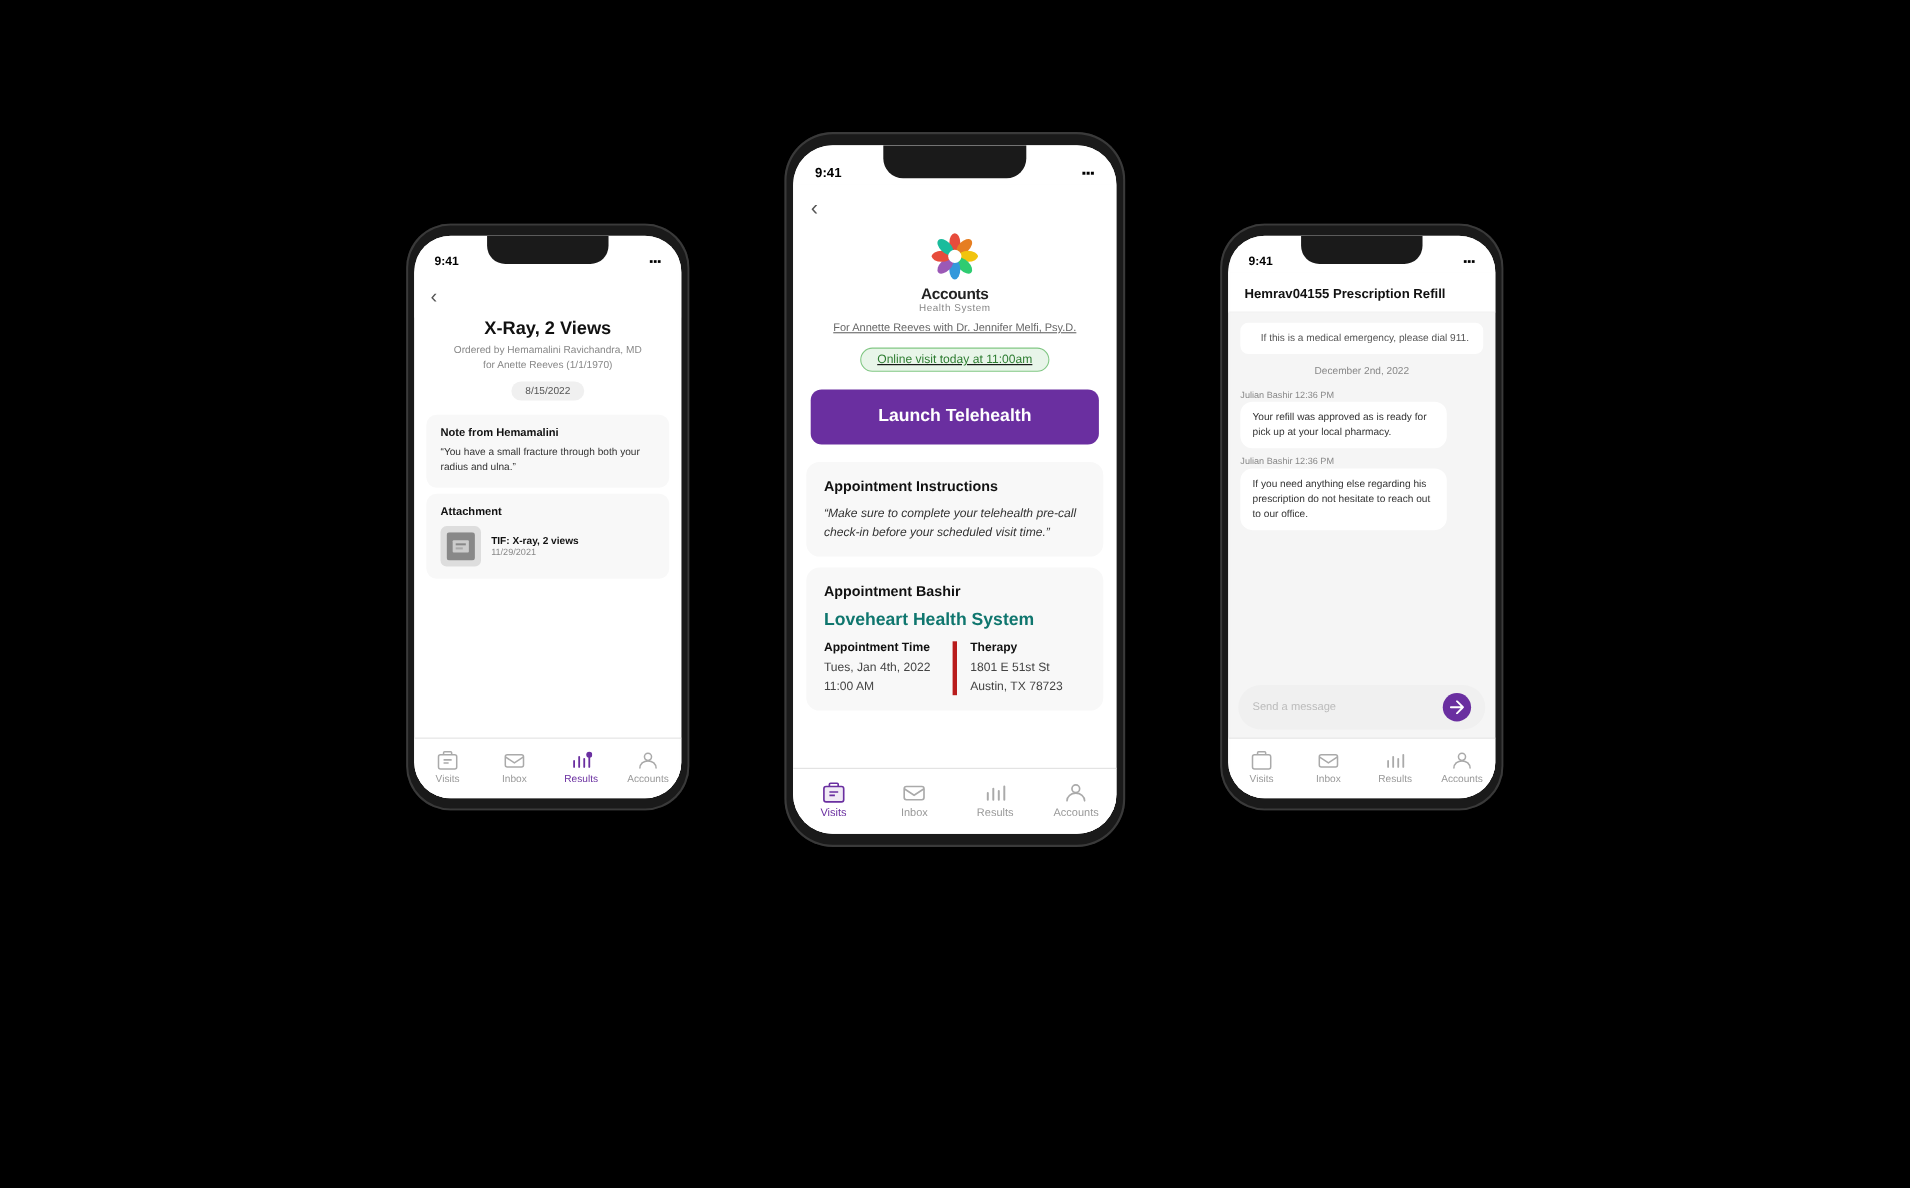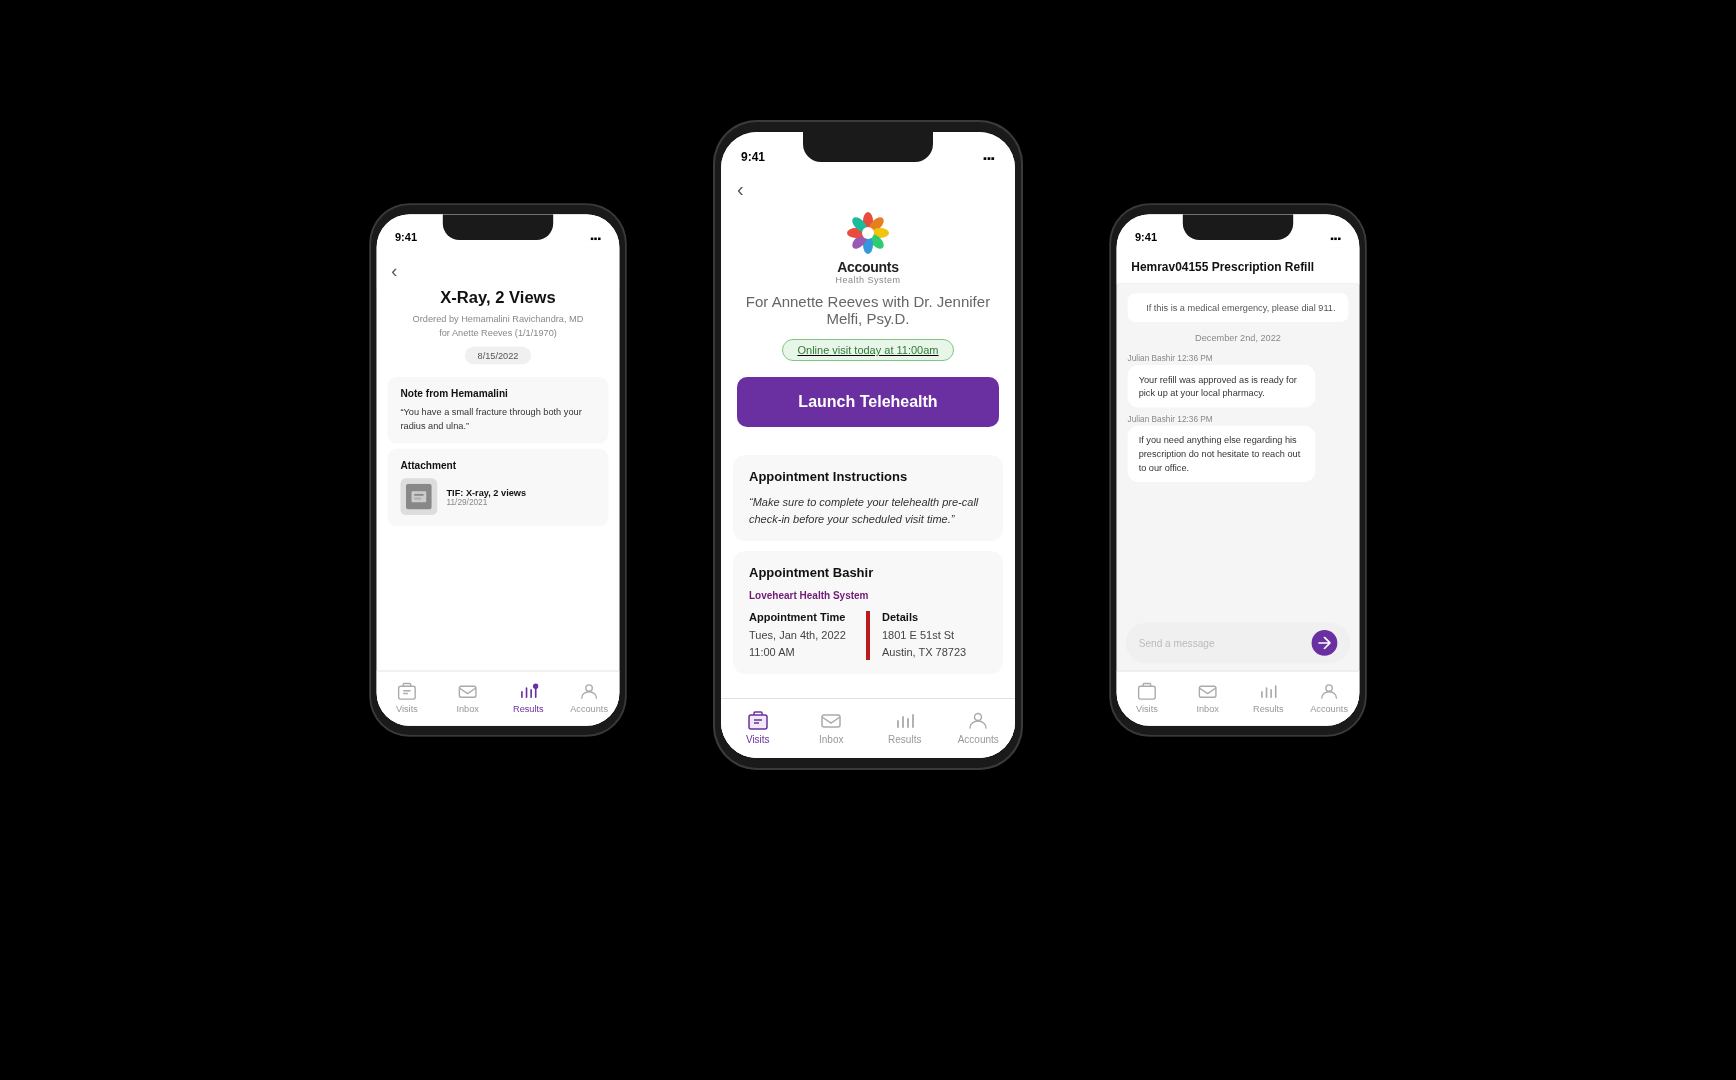--- a/index.html
+++ b/index.html
@@ -197,24 +197,25 @@
 
     .therapy-title {
       font-size: 22px;
       font-weight: 800;
       text-align: center;
       color: #111;
       padding: 4px 20px;
     }
 
     .therapy-subtitle {
-      font-size: 15px;
+      font-size: 10px;
       color: #666;
       text-align: center;
       padding: 2px 20px 8px;
+      text-decoration: underline;
     }
 
     .online-badge {
       background: #e8f5e9;
       border: 1px solid #81c784;
       border-radius: 20px;
       padding: 4px 14px;
       font-size: 11px;
       color: #2e7d32;
       text-align: center;
@@ -231,21 +232,21 @@
 
     .launch-btn {
       background: #6a2fa0;
       color: #fff;
       border: none;
       border-radius: 10px;
       padding: 16px;
       font-size: 16px;
       font-weight: 700;
       width: calc(100% - 32px);
-      margin: 4px 16px 28px;
+      margin: 4px 16px 16px;
       cursor: pointer;
       text-align: center;
     }
 
     .section-card {
       background: #f8f8f8;
       border-radius: 12px;
       margin: 0 12px 10px;
       padding: 14px 16px;
     }
@@ -265,23 +266,23 @@
     }
 
     .details-section {
       background: #f8f8f8;
       border-radius: 12px;
       margin: 0 12px 10px;
       padding: 14px 16px;
     }
 
     .details-org {
-      font-size: 10px;
+      font-size: 16px;
       font-weight: 700;
-      color: #701a75;
+      color: #0f766e;
       margin-bottom: 10px;
     }
 
     .details-row {
       display: flex;
       gap: 0;
     }
 
     .details-col {
       flex: 1;
@@ -657,21 +658,21 @@
 
           <div class="details-section">
             <div class="section-title">Appointment Bashir</div>
             <div class="details-org">Loveheart Health System</div>
             <div class="details-row">
               <div class="details-col">
                 <div class="details-label">Appointment Time</div>
                 <div class="details-value">Tues, Jan 4th, 2022<br>11:00 AM</div>
               </div>
               <div class="details-col">
-                <div class="details-label">Details</div>
+                <div class="details-label">Therapy</div>
                 <div class="details-value">1801 E 51st St<br>Austin, TX 78723</div>
               </div>
             </div>
           </div>
 
         </div>
 
         <div class="nav-bar">
           <div class="nav-item active">
             <div class="nav-item-icon">

